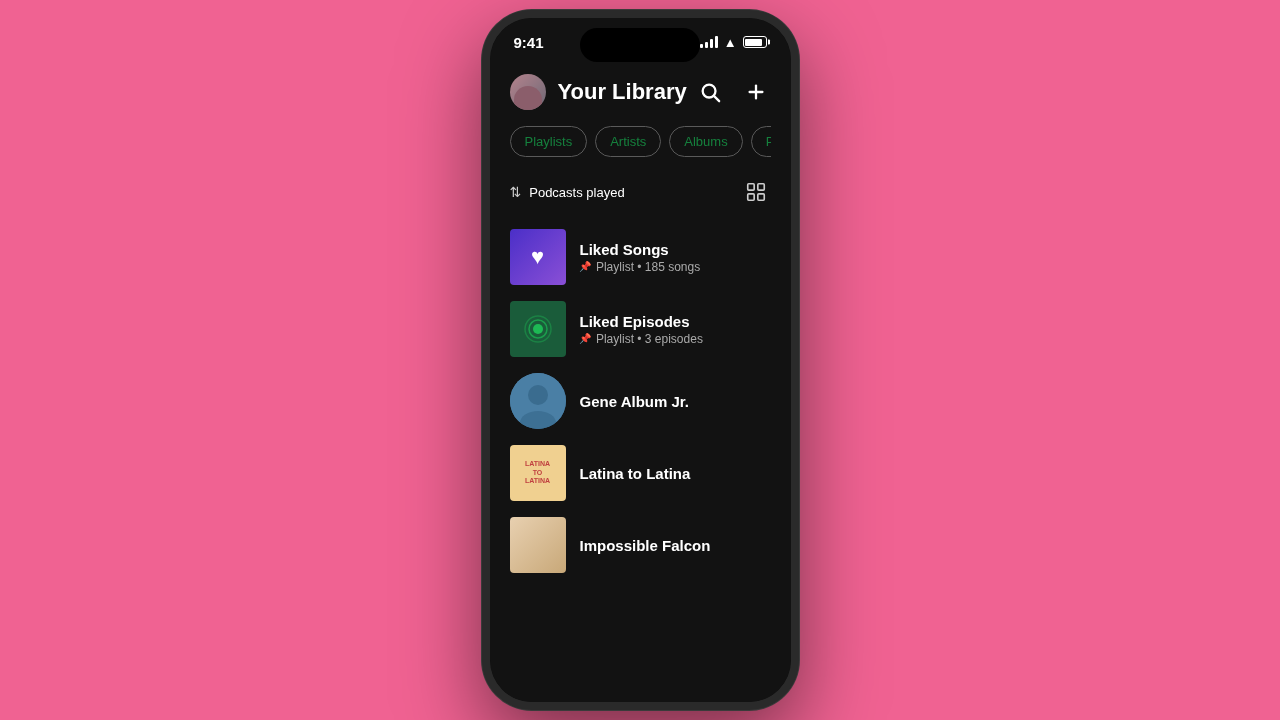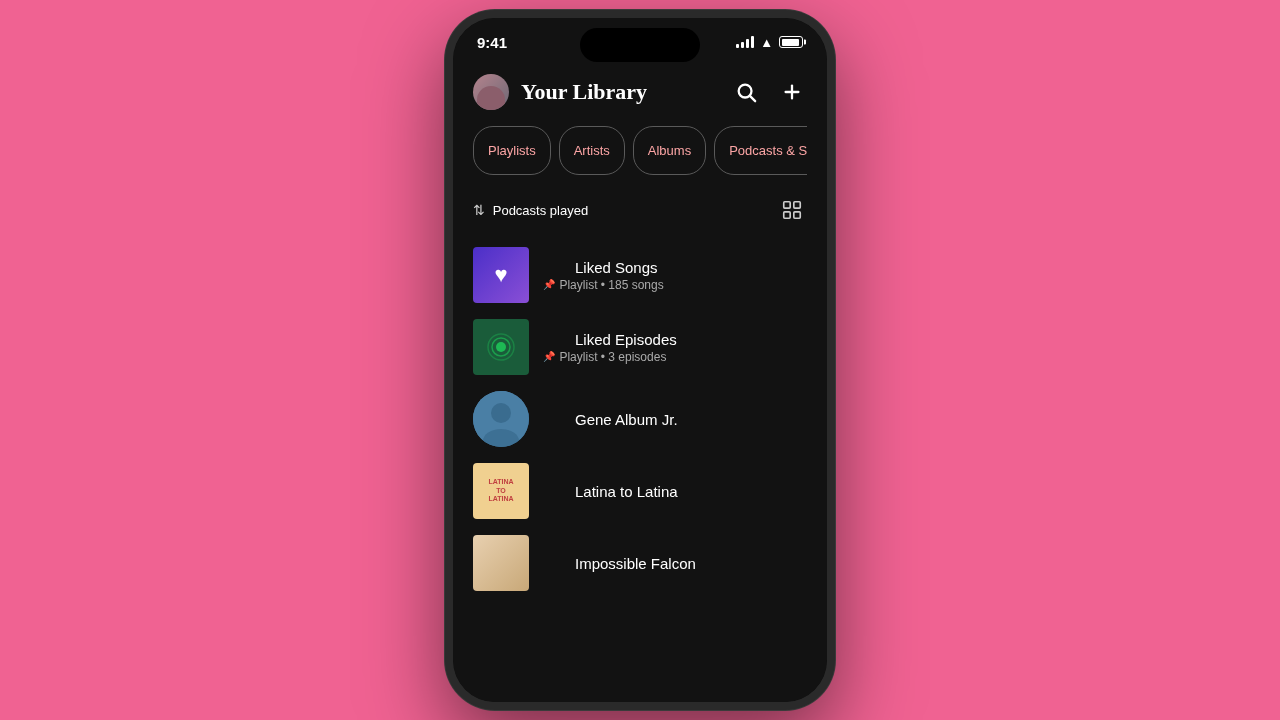--- a/index.html
+++ b/index.html
@@ -10,21 +10,21 @@
       background-color: #f06292;
       display: flex;
       align-items: center;
       justify-content: center;
       font-family: -apple-system, BlinkMacSystemFont, 'Helvetica Neue', Arial, sans-serif;
       overflow: hidden;
     }
 
     .phone-wrapper {
       position: relative;
-      width: 390px;
+      width: 317px;
       height: 700px;
     }
 
     .phone-frame {
       position: absolute;
       inset: 0;
       background: #1a1a1a;
       border-radius: 50px;
       border: 8px solid #2a2a2a;
       box-shadow:
@@ -129,21 +129,20 @@
       padding: 0 20px;
       overflow: hidden;
       height: calc(100% - 44px);
     }
 
     
     .header {
       display: flex;
       justify-content: space-between;
       padding: 12px 0 16px;
-      font-family: Liberation Serif, serif;
     }
 
     .header-left {
       display: flex;
       align-items: center;
       gap: 12px;
     }
 
     .avatar {
       width: 36px;
@@ -193,25 +192,25 @@
     .filter-tabs {
       display: flex;
       gap: 8px;
       margin-bottom: 20px;
       overflow-x: auto;
     }
 
     .filter-tabs::-webkit-scrollbar { display: none; }
 
     .filter-tab {
-      padding: 16px 14px;
+      padding: 7px 14px;
       border-radius: 20px;
       border: 1.5px solid #5a5a5a;
       background: transparent;
-      color: #fca5a5;
+      color: #15803d;
       font-size: 13px;
       font-weight: 500;
       cursor: pointer;
       white-space: nowrap;
       text-align: right;
     }
 
     
     .sort-row {
       display: flex;
@@ -279,26 +278,25 @@
       font-size: 22px;
     }
 
     .item-info {
       flex: 1;
       min-width: 0;
     }
 
     .item-title {
       font-size: 15px;
-      font-weight: 400;
+      font-weight: 700;
       color: #fff;
       white-space: nowrap;
       overflow: hidden;
       text-overflow: ellipsis;
-      margin-left: 32px;
     }
 
     .item-subtitle {
       display: flex;
       align-items: center;
       gap: 4px;
       font-size: 12px;
       color: #aaa;
       margin-top: 2px;
     }

